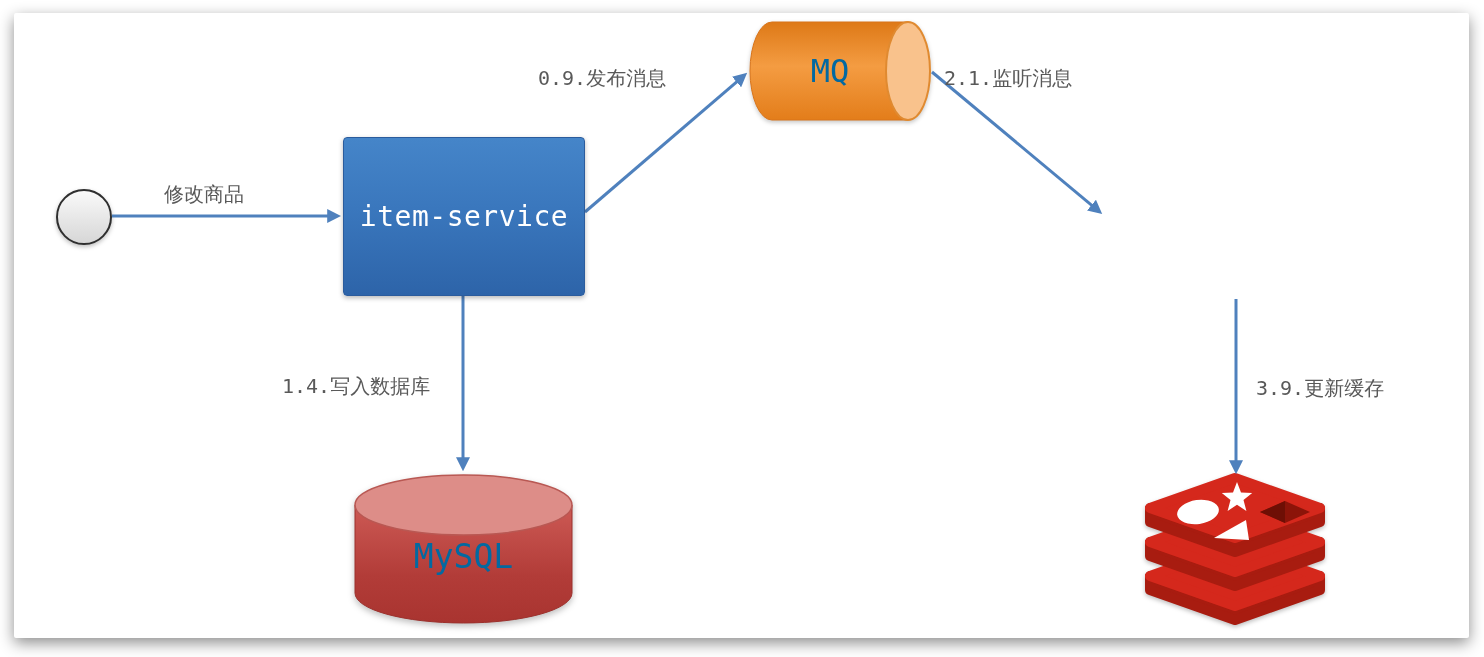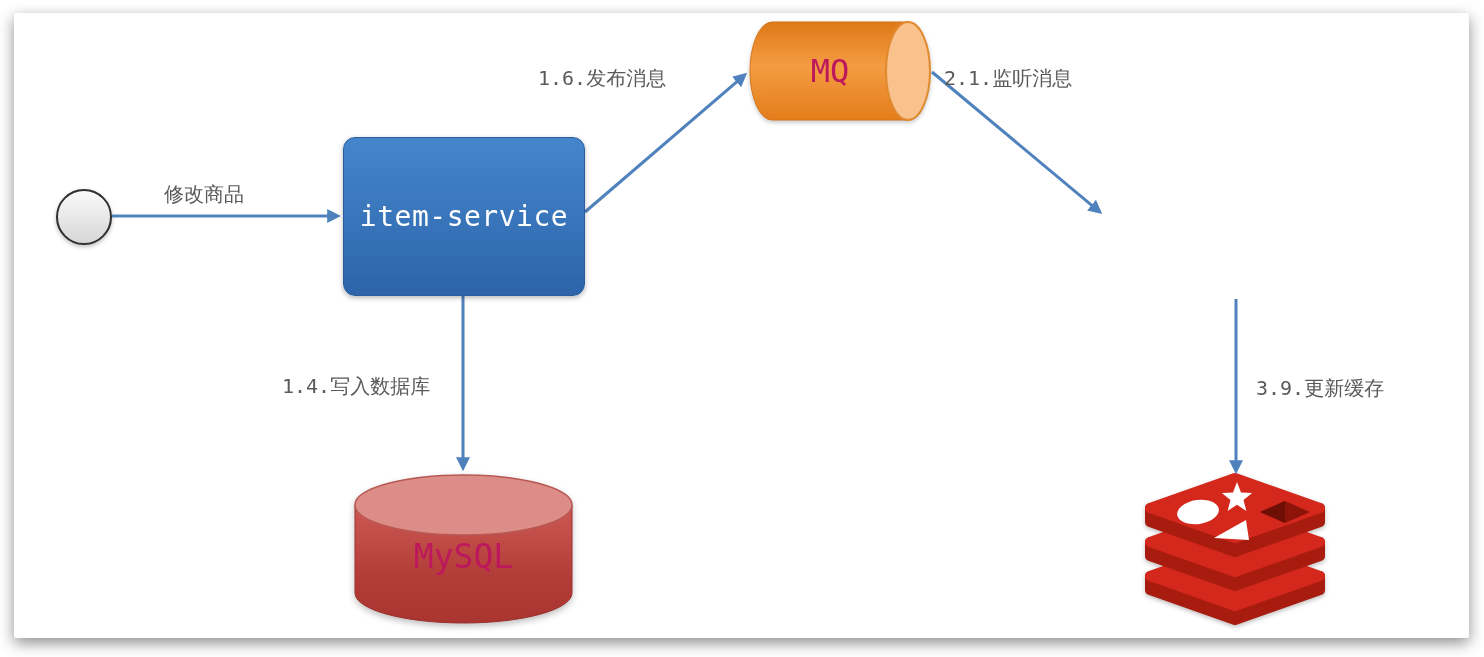--- a/index.html
+++ b/index.html
@@ -1,27 +1,27 @@
 <!DOCTYPE html>
 <html><head>
 <meta charset="utf-8">
 <style>
   html,body{margin:0;padding:0;background:#ffffff;}
   .stage{position:relative;width:1484px;height:657px;background:#ffffff;overflow:hidden;
          font-family:"DejaVu Sans Mono","DejaVu Sans",sans-serif;}
   .card{position:absolute;left:14px;top:13px;width:1455px;height:625px;background:#ffffff;
         border-radius:2px;box-shadow:0 5px 15px rgba(0,0,0,.45);z-index:0;}
   .layer{position:absolute;left:0;top:0;z-index:1;}
-  .node-box{position:absolute;z-index:2;border-radius:12px;
+  .node-box{position:absolute;z-index:2;border-radius:4px;
         background:linear-gradient(180deg,#4585c9 0%,#3a77bd 45%,#2d64a9 100%);
         border:1px solid #2b5c9d;box-shadow:0 2px 5px rgba(0,0,0,.28);
         display:flex;align-items:center;justify-content:center;
         color:#ffffff;font-size:28px;letter-spacing:.5px;}
   .shape-label{position:absolute;z-index:2;display:flex;align-items:center;justify-content:center;
-        color:#be185d;pointer-events:none;}
+        color:#0369a1;pointer-events:none;}
   .mq-label{left:750px;top:22px;width:160px;height:98px;font-size:32px;}
   .mysql-label{left:355px;top:500px;width:217px;height:112px;font-size:33px;}
   .edge-label{position:absolute;z-index:3;color:#595959;font-size:20px;line-height:24px;white-space:nowrap;}
 </style>
 </head>
 <body>
 
 <div class="stage">
   <div class="card"></div>
 
@@ -89,16 +89,16 @@
 
   <div class="node-box" style="left:343px;top:137px;width:240px;height:157px">
     <span>item-service</span>
   </div>
 
   <div class="shape-label mq-label">MQ</div>
   <div class="shape-label mysql-label">MySQL</div>
 
   <div class="edge-label" style="left:164px;top:182px">修改商品</div>
   <div class="edge-label" style="left:282px;top:374px">1.4.写入数据库</div>
-  <div class="edge-label" style="left:538px;top:66px">1.6.发布消息</div>
+  <div class="edge-label" style="left:538px;top:66px">0.9.发布消息</div>
   <div class="edge-label" style="left:944px;top:66px">2.1.监听消息</div>
   <div class="edge-label" style="left:1256px;top:376px">3.9.更新缓存</div>
 </div>
 
 </body></html>

